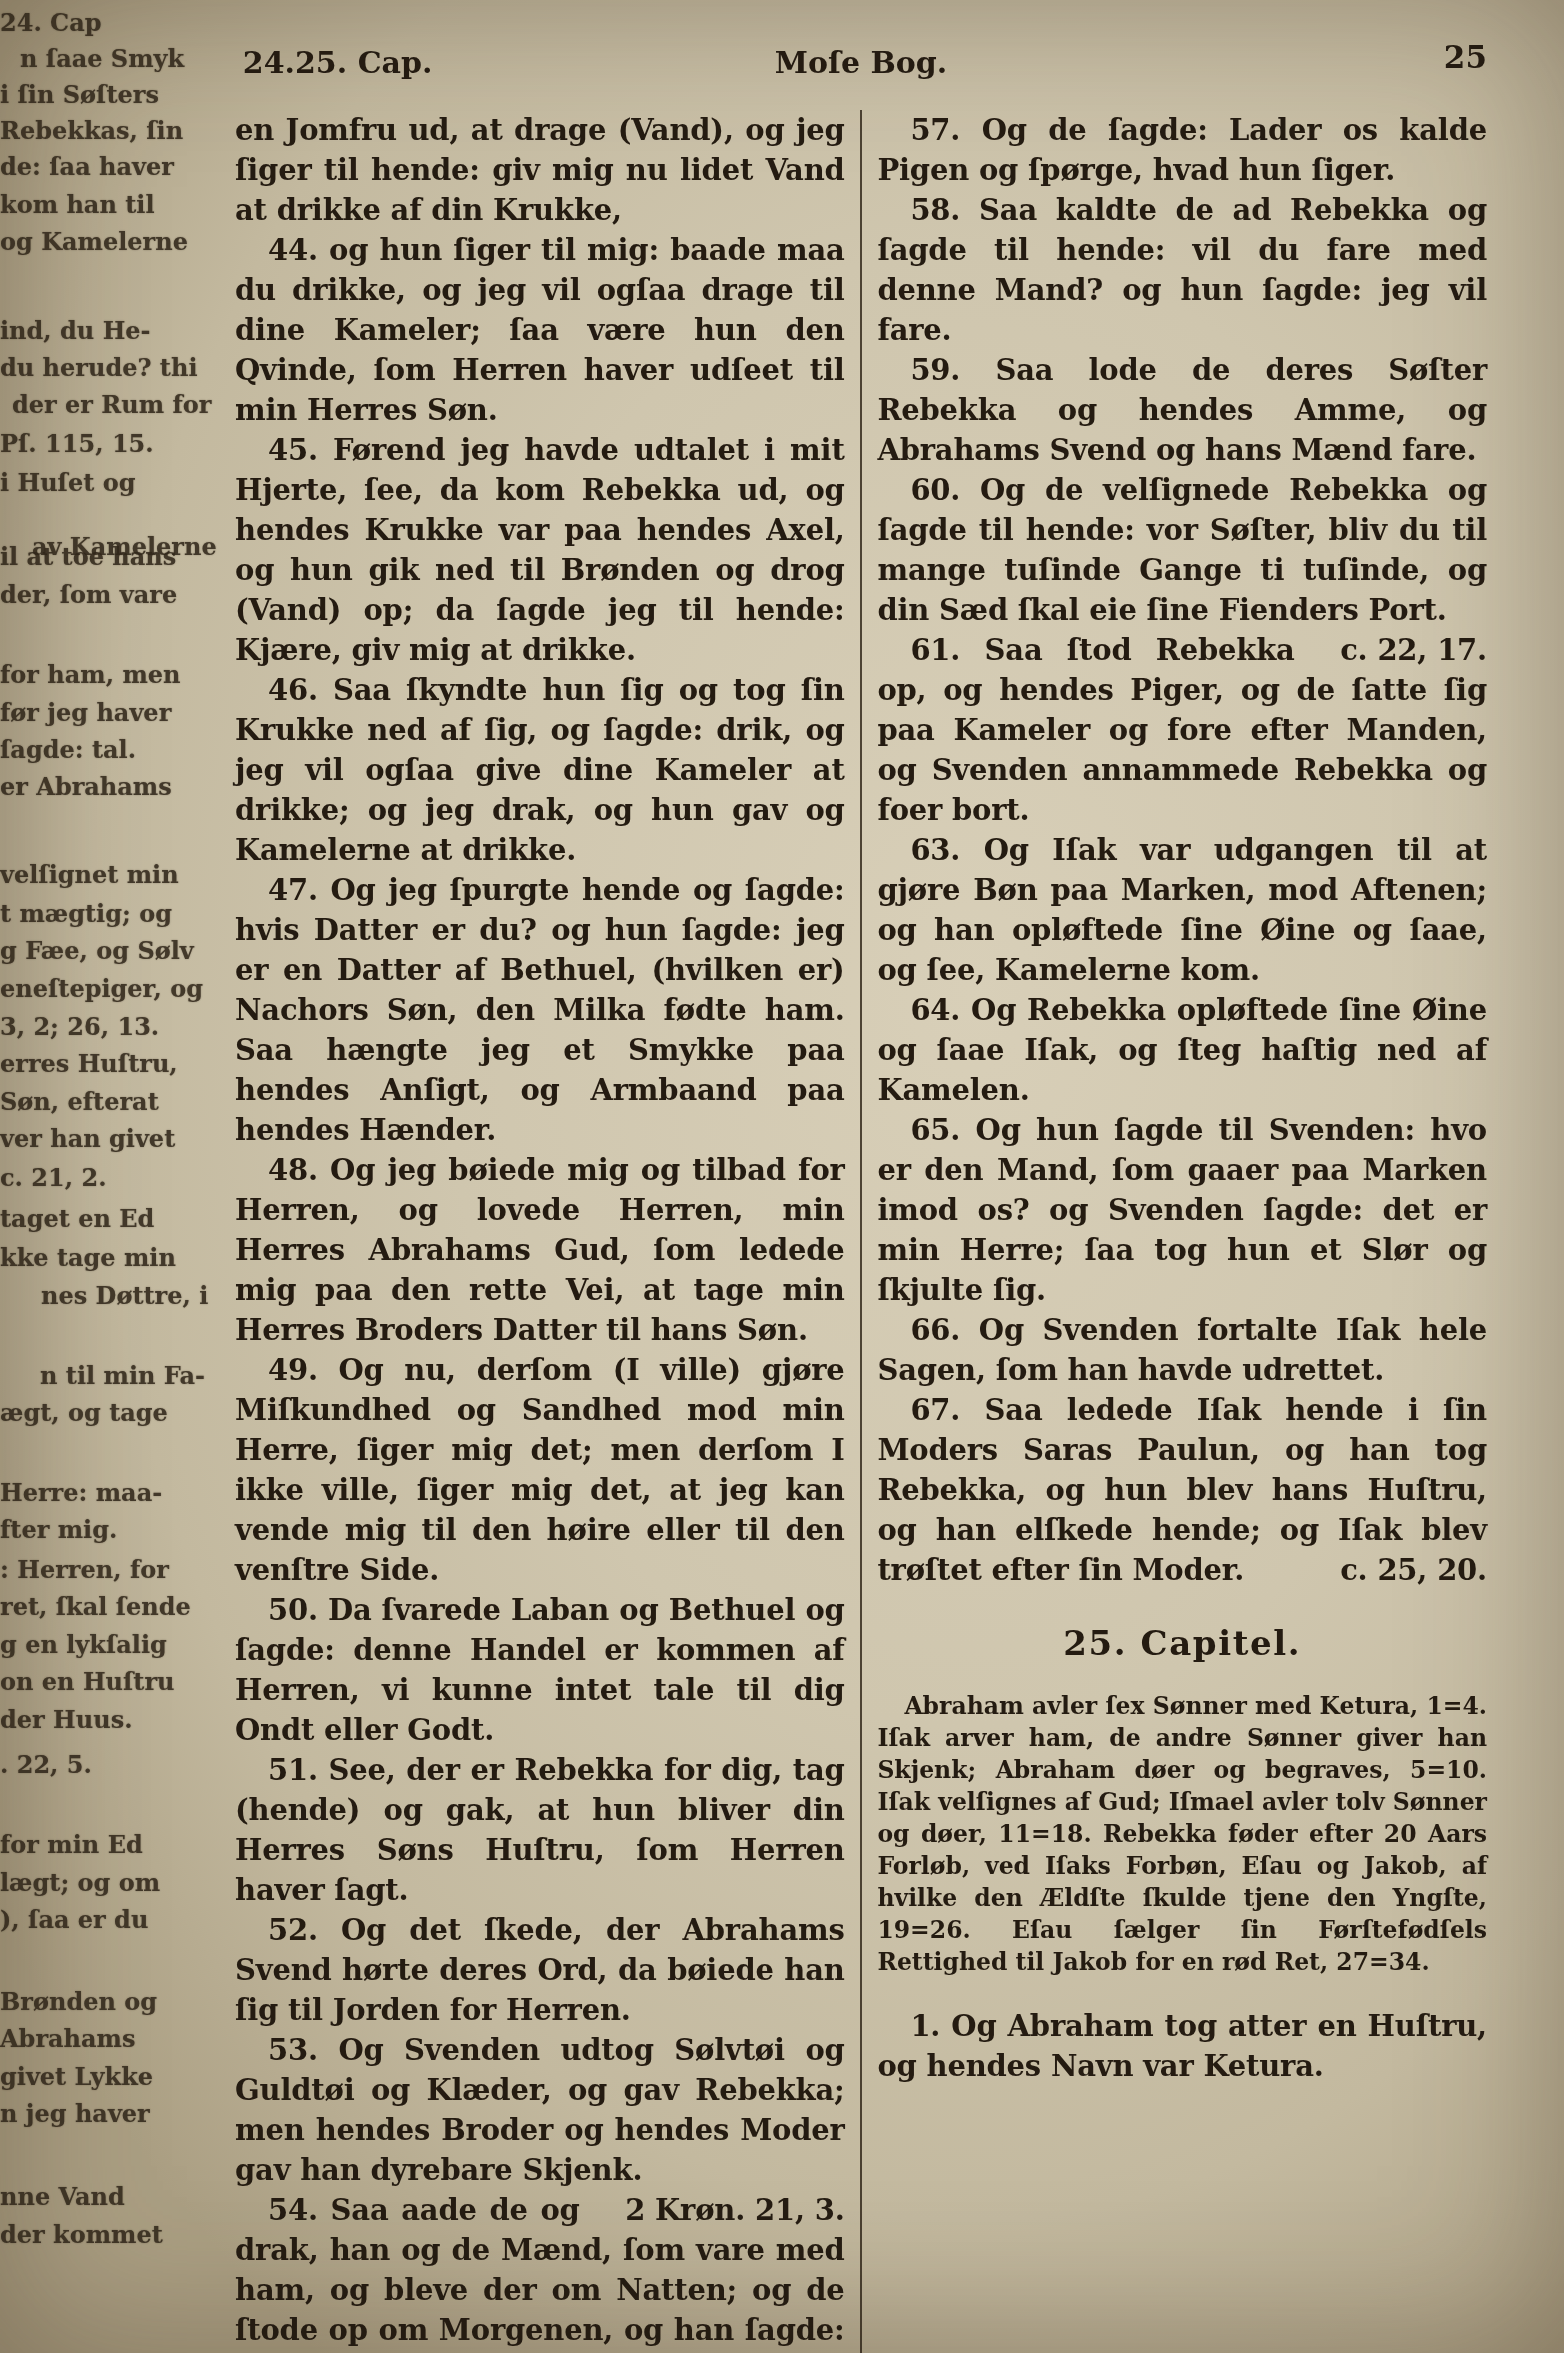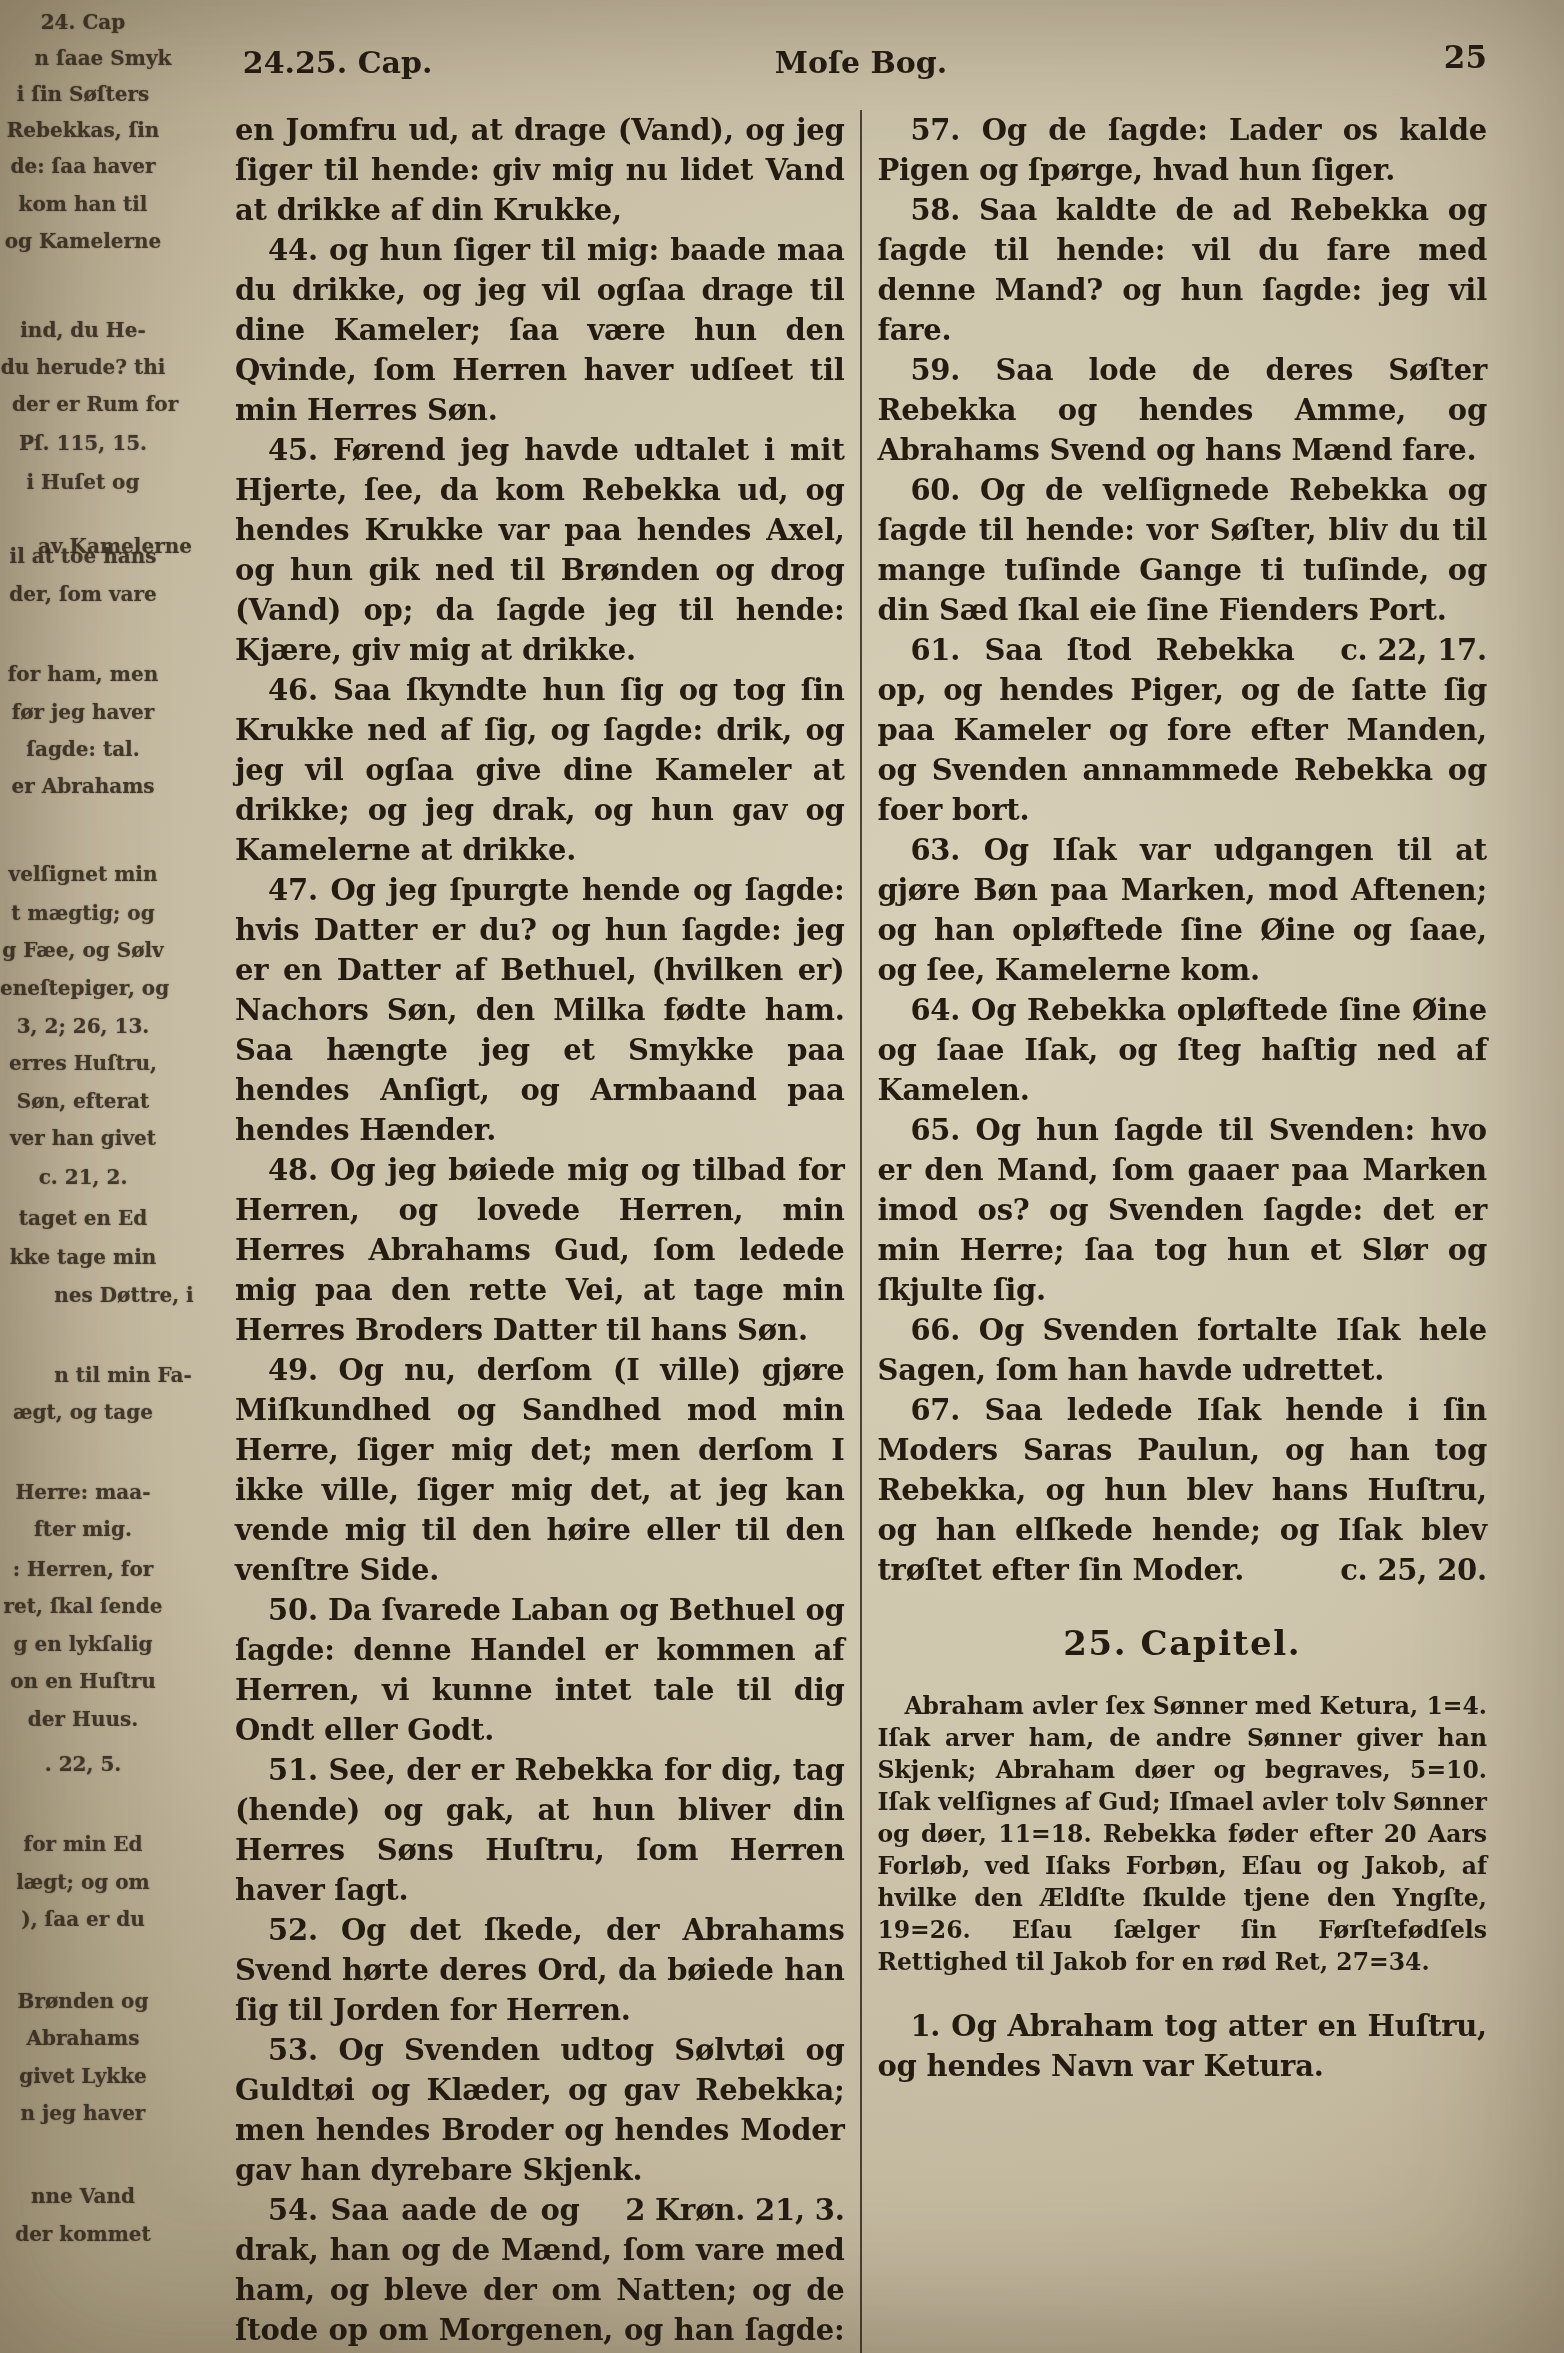--- a/index.html
+++ b/index.html
@@ -17,22 +17,22 @@
   }
   .gutter-shade {
     position: absolute; left: 0; top: 0; bottom: 0; width: 266px;
     background: linear-gradient(90deg,
       #241a10 0px, #3a2c1a 30px, #60503a 67px, #86755-4 0, #8a7a5a 102px,
       #a8997a 145px, rgba(203,194,171,0.35) 203px, rgba(203,194,171,0) 266px);
   }
   .gutter { position: absolute; left: 0; top: 0; bottom: 0; width: 203px; }
   .fragment {
     position: absolute; left: 0; width: 166px;
-    text-align: center; white-space: nowrap;
-    font-weight: 700; font-size: 20px; line-height: 27px;
+    text-align: left; white-space: nowrap;
+    font-weight: 700; font-size: 24px; line-height: 27px;
     color: #31271a; opacity: 0.88;
     text-shadow: 0 0 1.6px rgba(49,39,26,0.55);
   }
   .content {
     position: absolute; left: 235px; top: 45px; width: 1252px;
     color: #241b11;
   }
   .header { position: relative; height: 41px; font-weight: 700; font-size: 30px; }
   .header .h-left { position: absolute; left: 7.8px; top: 0; }
   .header .h-center { position: absolute; left: 0; right: 0; top: 0; text-align: center; }

